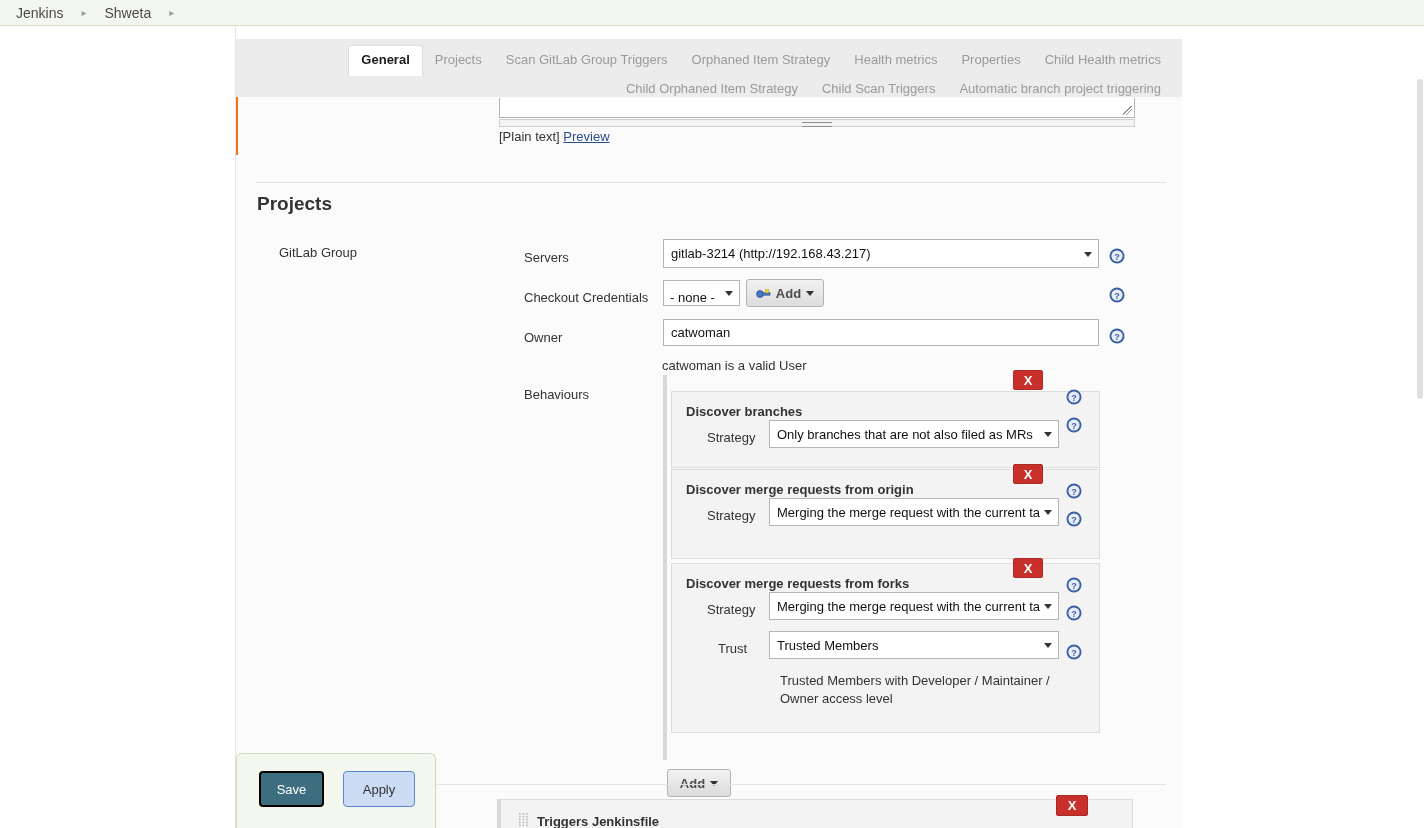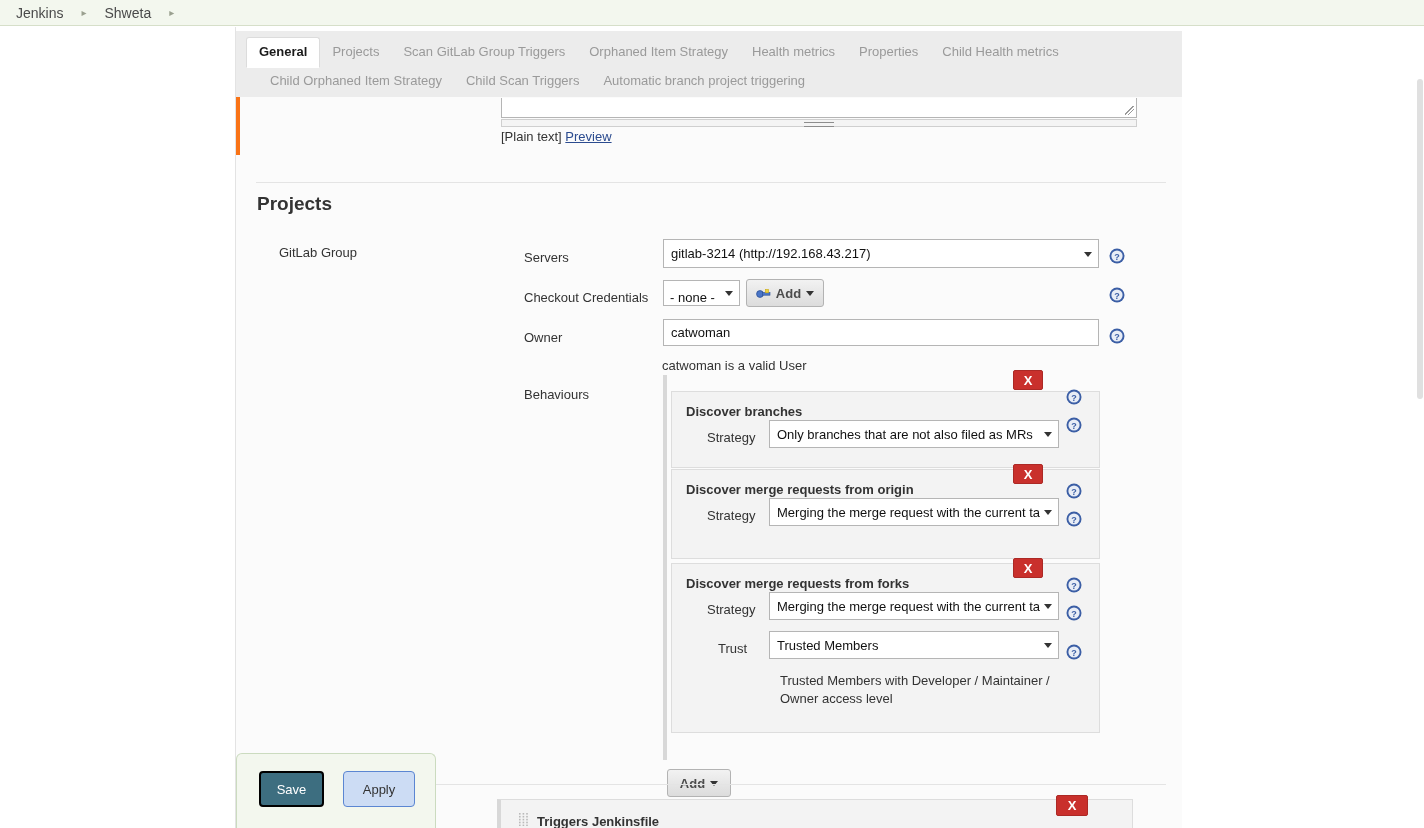--- a/index.html
+++ b/index.html
@@ -43,25 +43,26 @@
 
   
   #content-pane {
     position: absolute; left: 236px; top: 27px;
     width: 946px; height: 801px;
     background: #ffffff;
   }
 
   
   #tab-strip {
-    position: absolute; left: 0; top: 4px;
+    position: absolute; left: 0; top: 12px;
     width: 946px; height: 70px;
     background: #ececec;
     border-bottom: 1px solid #dcdcdc;
-    padding: 6px 2px 0 10px;
+    padding: 6px 9px 0 10px;
+    text-align: right;
   }
   .tab {
     display: inline-block;
     padding: 7px 12px 8px 12px;
     font-size: 13px;
     color: #9a9a9a;
     cursor: pointer;
     white-space: nowrap;
     line-height: 1.1;
   }
@@ -82,21 +83,21 @@
   #form-body {
     position: absolute; left: 0; top: 70px;
     width: 946px; height: 731px;
     background: #fbfbfb;
   }
 
   
   #desc-tail {
     position: absolute; left: 0; top: 0;
     width: 946px; height: 58px;
-    border-left: 4px solid #f97316;
+    border-left: 2px solid #f97316;
   }
   #desc-textarea {
     position: absolute; left: 261px; top: 1px;
     width: 636px; height: 20px;
     background: #ffffff;
     border: 1px solid #b5b5b5;
     border-top: none;
   }
   #desc-resize-corner {
     position: absolute; right: 2px; bottom: 2px;

